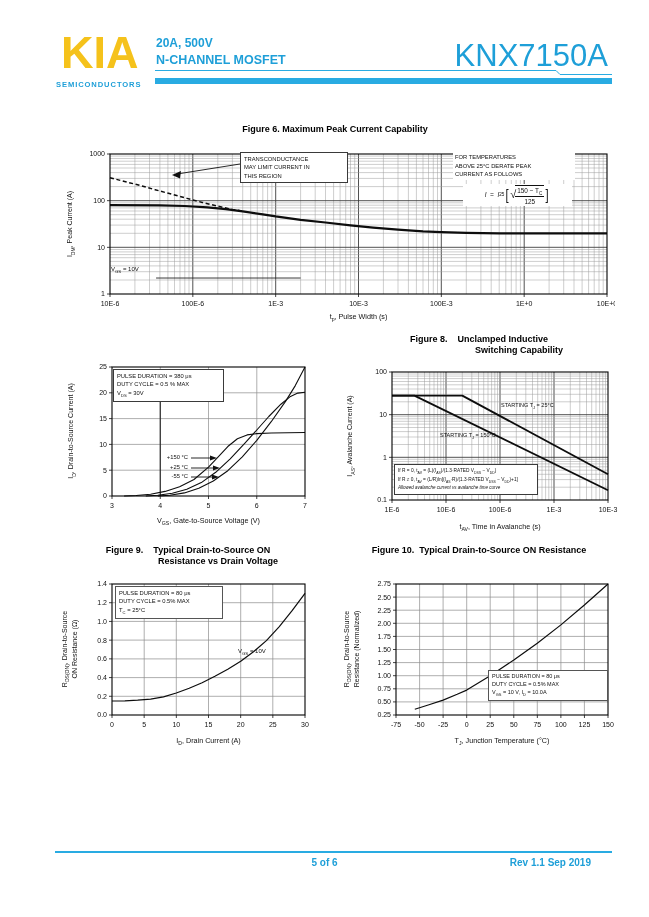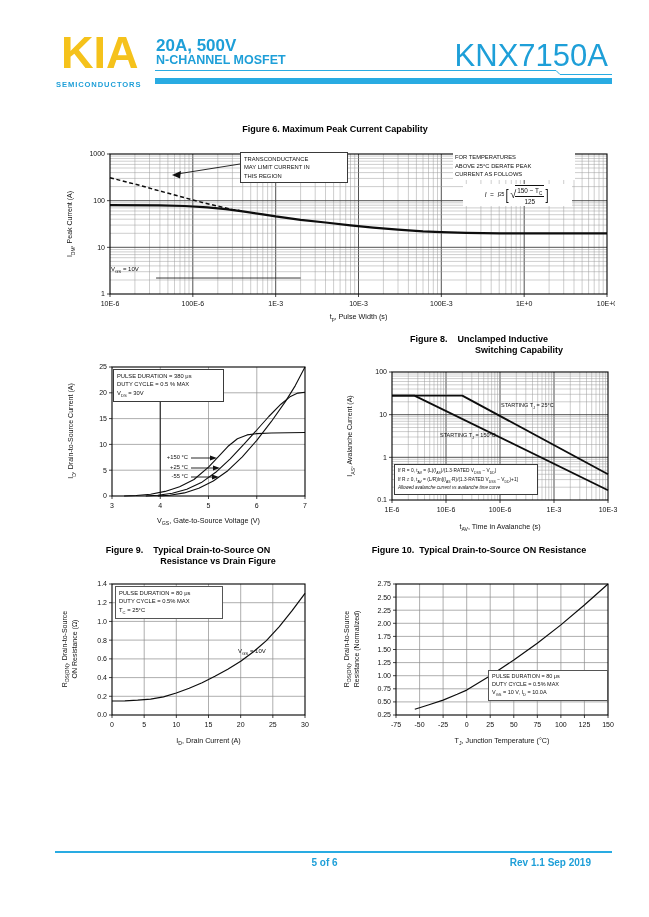--- a/index.html
+++ b/index.html
@@ -2,21 +2,21 @@
 <html style="--accent: #1E9FD8; --bar: #29ABE2; --logo: #F5C21B;"><head>
 <meta charset="utf-8">
 <style>
   :root{ --accent:#1E9FD8; --bar:#29ABE2; --logo:#F5C21B; --ink:#111; }
   html,body{margin:0;padding:0;background:#fff;}
   .page{position:relative;width:649px;height:917px;background:#fff;overflow:hidden;
         font-family:"Liberation Sans",sans-serif;color:#111;}
   
   .logo{position:absolute;left:61px;top:30px;font-size:45px;font-weight:800;letter-spacing:0px;color:var(--logo);line-height:1;}
   .logo-sub{position:absolute;left:56px;top:80px;font-size:7.6px;font-weight:bold;letter-spacing:0.9px;color:var(--accent);}
-  .rating{position:absolute;left:156px;top:36px;font-size:17px;font-weight:bold;color:var(--accent);}
+  .rating{position:absolute;left:156px;top:36px;font-size:12px;font-weight:bold;color:var(--accent);}
   .dtype{position:absolute;left:156px;top:53px;font-size:12.5px;font-weight:bold;color:var(--accent);text-align:center;}
   .part{position:absolute;right:41px;top:38px;font-size:31px;color:var(--accent);}
   .header-rule{position:absolute;left:0;top:0;}
   
   .fig-title{position:absolute;font-size:9px;font-weight:bold;text-align:center;white-space:pre;color:#000;}
   
   .chart{position:absolute;}
   .chart svg{position:absolute;left:0;top:0;}
   .chart svg text{font-family:"Liberation Sans",sans-serif;}
   .ylab{position:absolute;transform:translate(-50%,-50%) rotate(-90deg);white-space:nowrap;
@@ -351,21 +351,21 @@
     <div class="curve-label" style="left:163px;top:44px;font-size:5.5px;">STARTING T<sub>J</sub> = 25°C</div>
     <div class="curve-label" style="left:102px;top:74px;font-size:5.5px;">STARTING T<sub>J</sub> = 150°C</div>
     <div class="tiny-box" style="left:56px;top:106px;width:136px;">
       <div>If R = 0, t<sub>AV</sub> = (L)(I<sub>AS</sub>)/(1.3·RATED V<sub>DSS</sub> − V<sub>DD</sub>)</div>
       <div>If R ≠ 0, t<sub>AV</sub> = (L/R)ln[(I<sub>AS</sub>·R)/(1.3·RATED V<sub>DSS</sub> − V<sub>DD</sub>)+1]</div>
       <div>Allowed avalanche current vs avalanche time curve</div>
     </div>
   </div>
 
   <div class="fig-title" style="left:60px;top:545px;width:256px;">Figure 9.    Typical Drain-to-Source ON</div>
-  <div class="fig-title" style="left:90px;top:556px;width:256px;">Resistance vs Drain Figure</div>
+  <div class="fig-title" style="left:90px;top:556px;width:256px;">Resistance vs Drain Voltage</div>
   <div class="chart" style="left:60px;top:572px;width:256px;height:178px;">
       <svg width="256" height="178">
         <line x1="84.2" y1="12" x2="84.2" y2="143" stroke="#8d8d8d" stroke-width="0.7"></line>
         <line x1="116.3" y1="12" x2="116.3" y2="143" stroke="#8d8d8d" stroke-width="0.7"></line>
         <line x1="148.5" y1="12" x2="148.5" y2="143" stroke="#8d8d8d" stroke-width="0.7"></line>
         <line x1="180.7" y1="12" x2="180.7" y2="143" stroke="#8d8d8d" stroke-width="0.7"></line>
         <line x1="212.8" y1="12" x2="212.8" y2="143" stroke="#8d8d8d" stroke-width="0.7"></line>
         <line x1="52" y1="124.3" x2="245" y2="124.3" stroke="#8d8d8d" stroke-width="0.7"></line>
         <line x1="52" y1="105.6" x2="245" y2="105.6" stroke="#8d8d8d" stroke-width="0.7"></line>
         <line x1="52" y1="86.9" x2="245" y2="86.9" stroke="#8d8d8d" stroke-width="0.7"></line>

